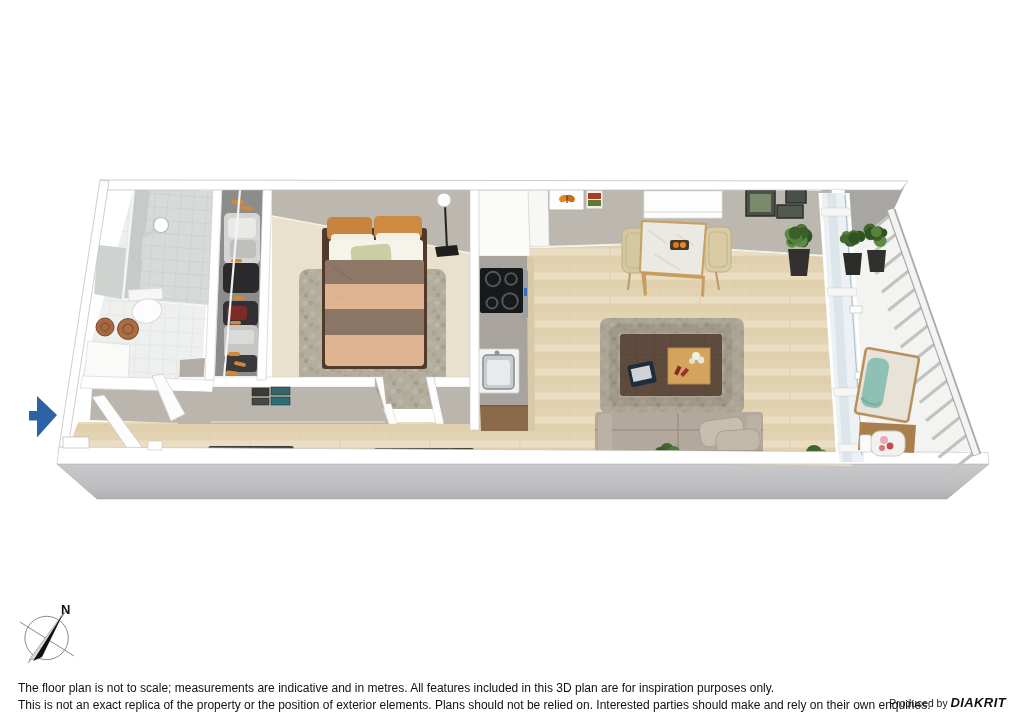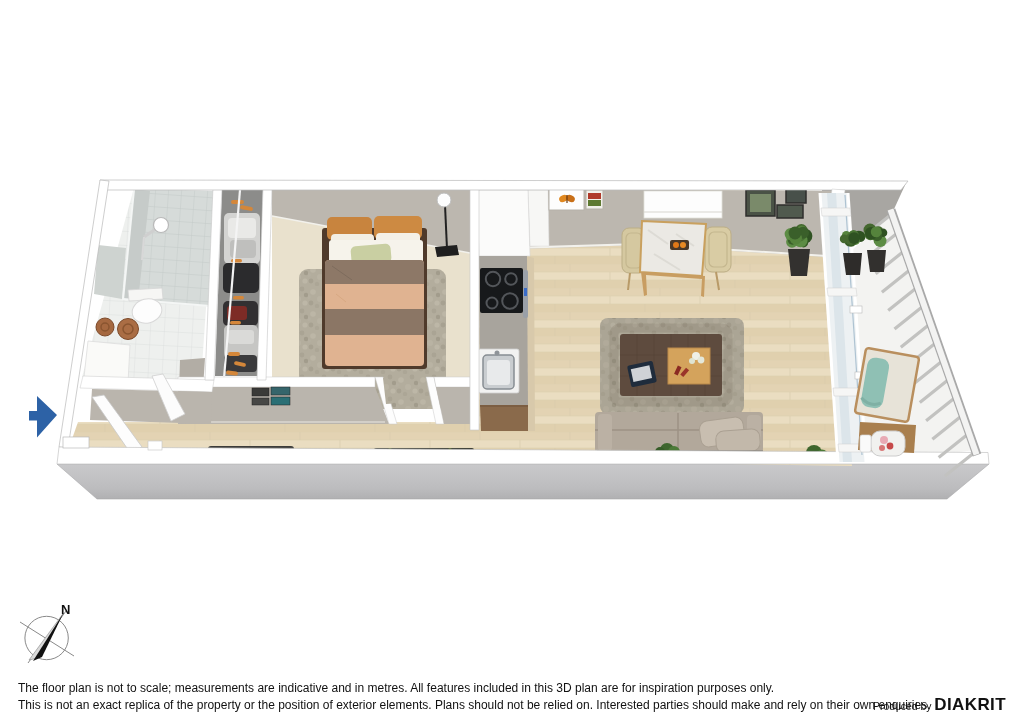--- a/index.html
+++ b/index.html
@@ -378,15 +378,15 @@
 <polygon points="63.5,613 29,660 38,658" fill="#d9d9d9" stroke="#8a8a8a" stroke-width="0.6"></polygon>
 <polygon points="63.5,613 33,661 42,657" fill="#111111"></polygon>
 <text x="61" y="614" font-size="13" font-weight="bold" fill="#111">N</text>
 </g>
 </svg>
 <div class="txt" style="left:18px;top:680px;font-size:12px;line-height:17px;">
 The floor plan is not to scale; measurements are indicative and in metres. All features included in this 3D plan are for inspiration purposes only.<br>
 This is not an exact replica of the property or the position of exterior elements. Plans should not be relied on. Interested parties should make and rely on their own enquiries.
 </div>
 <div class="txt" style="right:18px;top:695px;font-size:10.4px;">
-Produced by <span style="font-weight:bold;font-size:17px;letter-spacing:0.4px;">DIAKRIT</span>
+Produced by <span style="font-weight:bold;font-size:13px;letter-spacing:0.4px;font-style:italic;">DIAKRIT</span>
 </div>
 </div>
 
 </body></html>

